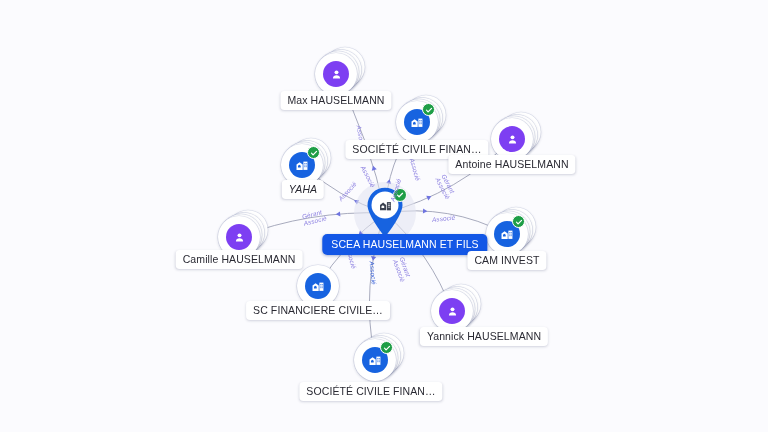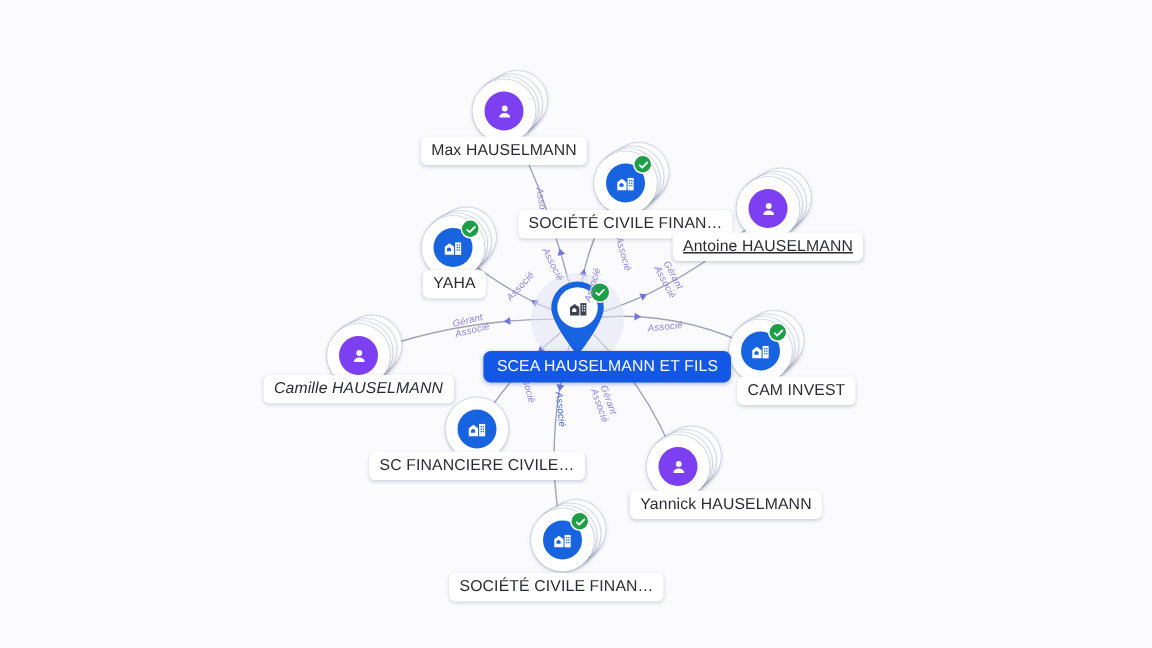--- a/index.html
+++ b/index.html
@@ -419,22 +419,22 @@
       <div class="rel" style="left: 358px; top: 122px; transform: rotate(80deg);">Associé</div>
       <div class="rel" style="left: 347px; top: 243px; transform: rotate(74deg);">Associé</div>
       <div class="rel blue" style="left: 371px; top: 258px; transform: rotate(84deg);">Associé</div>
       <div class="rel" style="left: 362px; top: 163px; transform: rotate(63deg);">Associé</div>
       <div class="rel" style="left: 411px; top: 155px; transform: rotate(74deg);">Associé</div>
     </div>
   <div id="labels-layer">
       <div class="label primary" style="left: 385px; top: 234px; margin-left: 20px;">SCEA HAUSELMANN ET FILS</div>
       <div class="label" style="left: 336px; top: 91px;">Max HAUSELMANN</div>
       <div class="label" style="left: 417px; top: 140px;">SOCIÉTÉ CIVILE FINAN…</div>
-      <div class="label" style="left: 512px; top: 155px; text-decoration: underline;">Antoine HAUSELMANN</div>
-      <div class="label" style="left: 303px; top: 180px;">YAHA</div>
-      <div class="label" style="left: 239px; top: 250px; font-style: italic;">Camille HAUSELMANN</div>
-      <div class="label" style="left: 507px; top: 251px; margin-left: 24px;">CAM INVEST</div>
+      <div class="label" style="left: 512px; top: 155px;">Antoine HAUSELMANN</div>
+      <div class="label" style="left: 303px; top: 180px; font-style: italic;">YAHA</div>
+      <div class="label" style="left: 239px; top: 250px;">Camille HAUSELMANN</div>
+      <div class="label" style="left: 507px; top: 251px;">CAM INVEST</div>
       <div class="label" style="left: 318px; top: 301px;">SC FINANCIERE CIVILE…</div>
       <div class="label" style="left: 452px; top: 327px; margin-left: 32px;">Yannick HAUSELMANN</div>
       <div class="label" style="left: 371px; top: 382px;">SOCIÉTÉ CIVILE FINAN…</div>
     </div>
 
 </div>
 
 </body></html>

